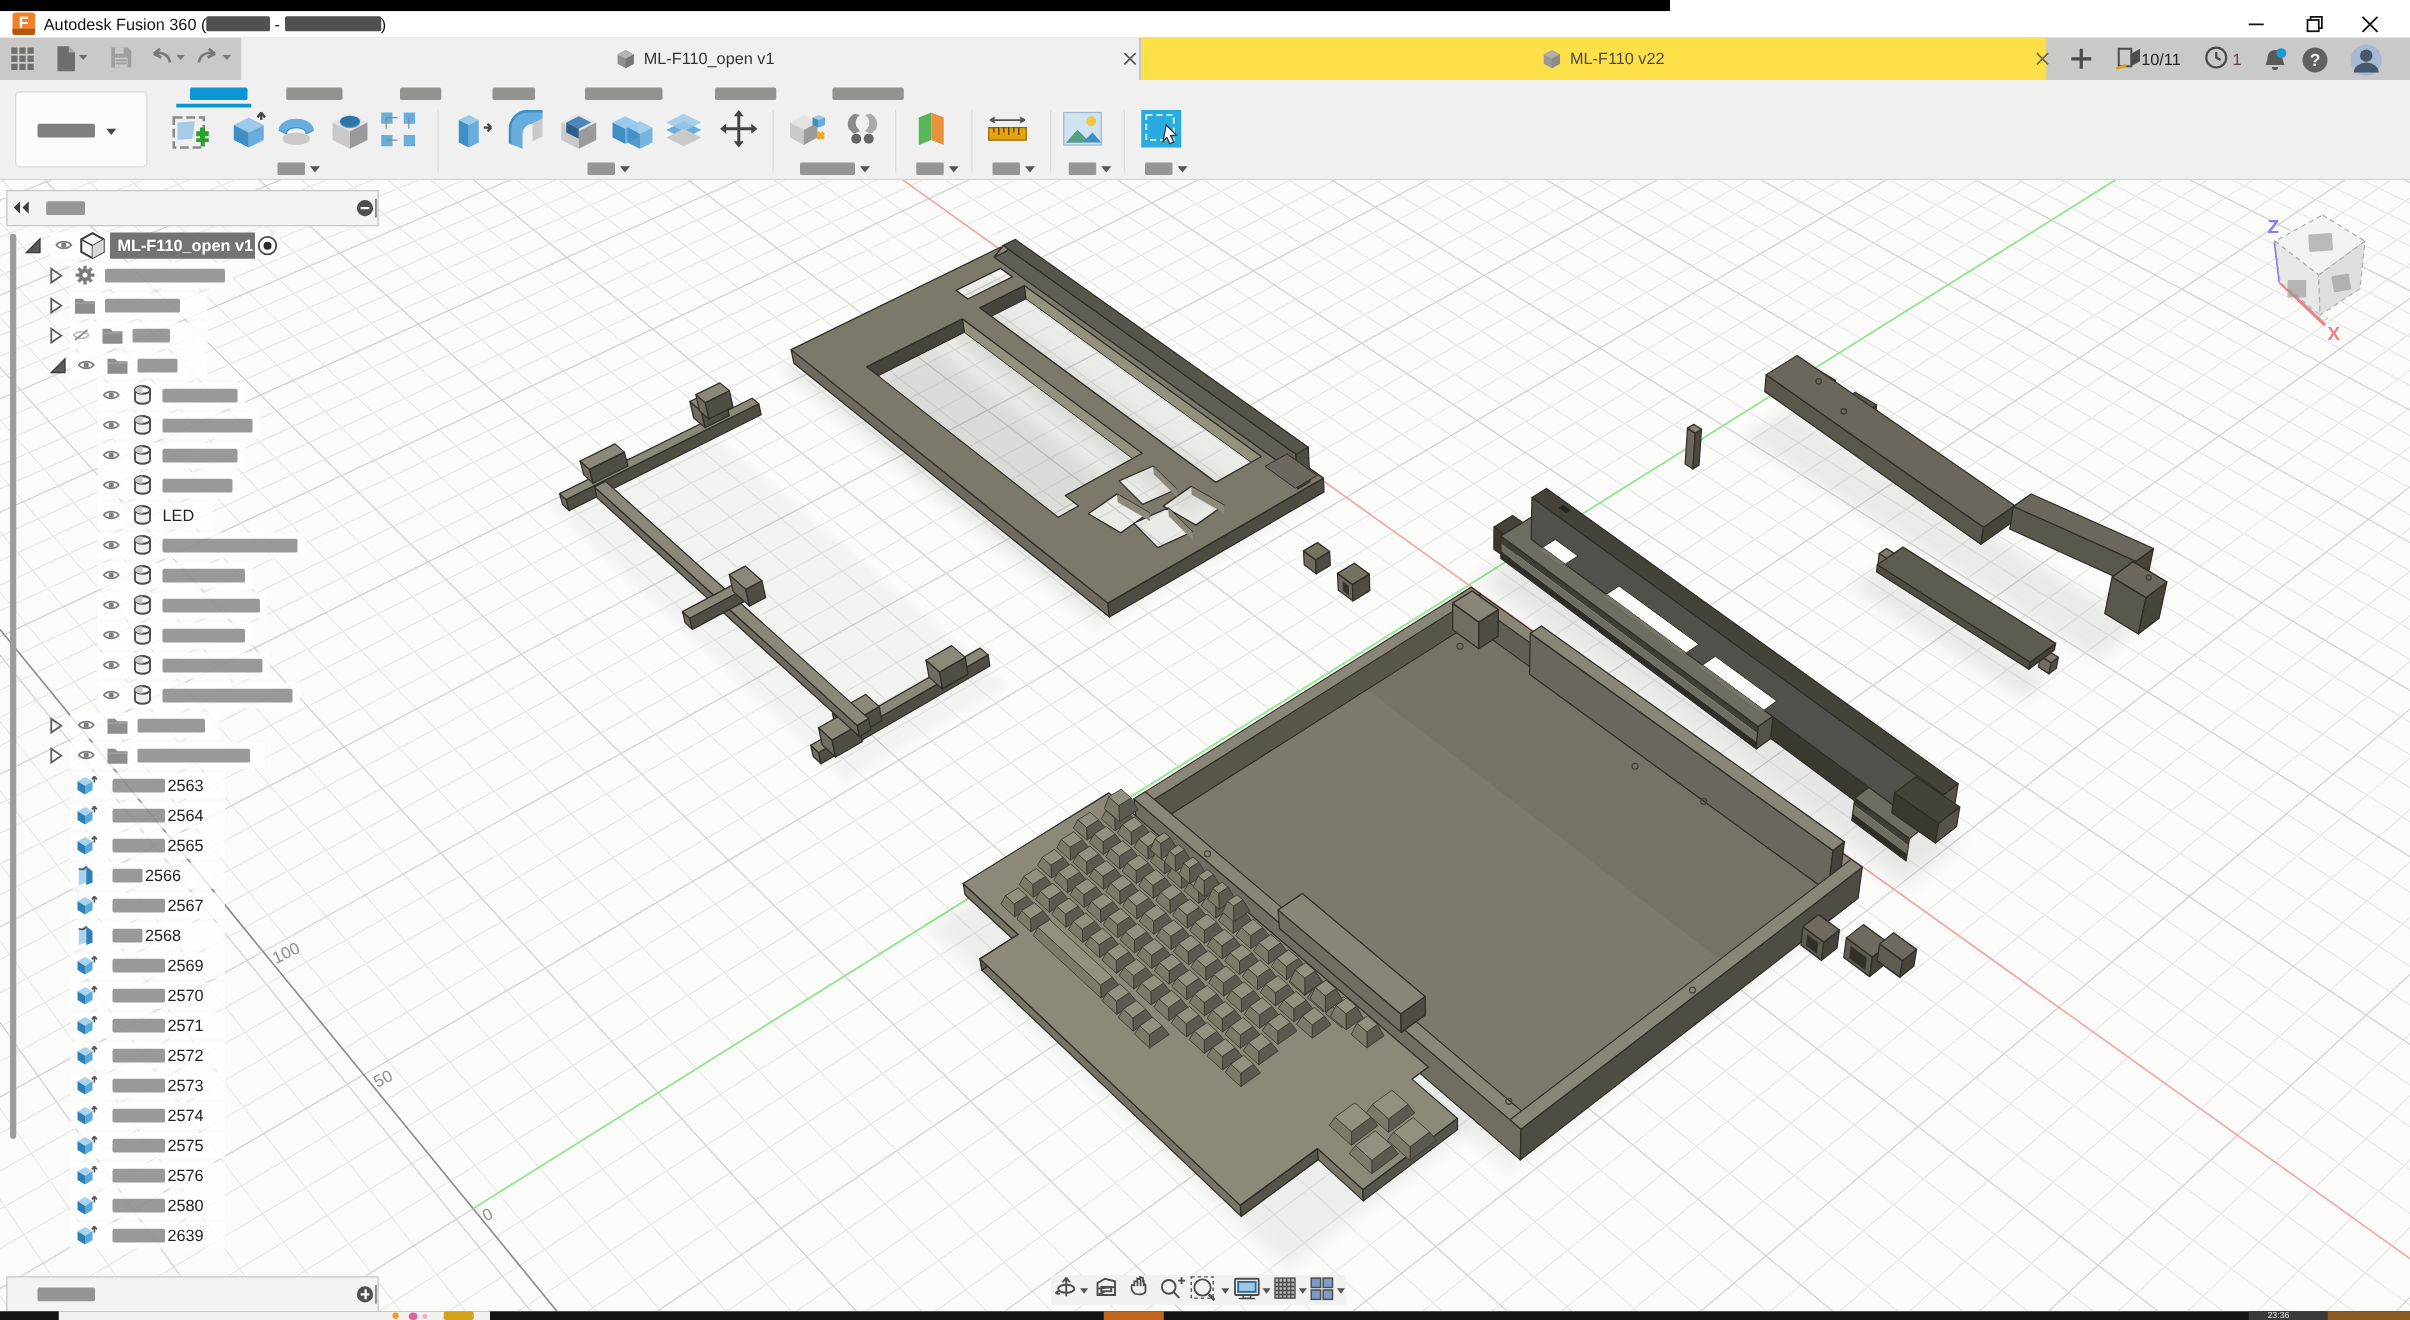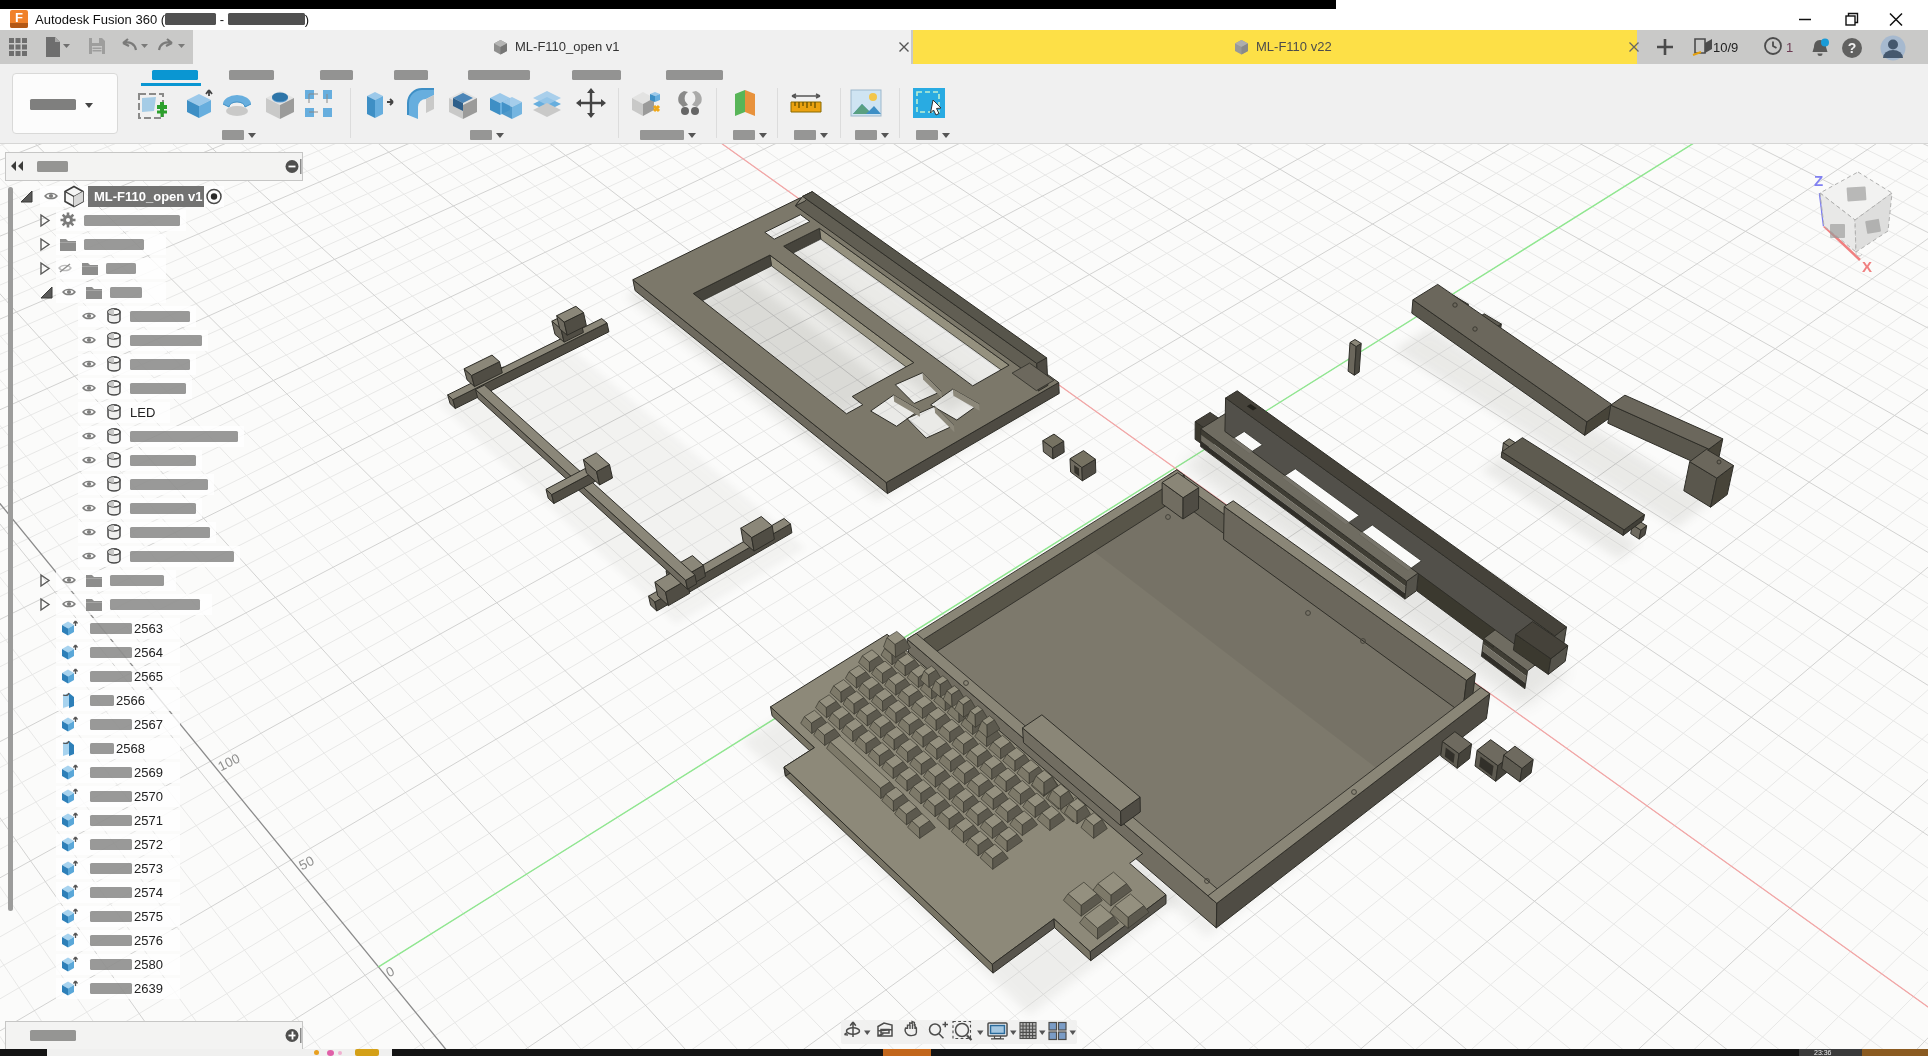--- a/index.html
+++ b/index.html
@@ -1127,21 +1127,21 @@
 
  <svg width="20" height="20" style="position:absolute;left:1655px;top:7px">
       <path d="M10 2 v16 M2 10 h16" stroke="#4b4b4b" stroke-width="2.6"></path>
     </svg>
 
  <svg width="26" height="24" style="position:absolute;left:1690px;top:5px">
       <path d="M5 4 h10 v14 h-10 z" fill="none" stroke="#4c4c4c" stroke-width="1.6"></path>
       <path d="M15 8 l7 -4 v10 l-7 4 z" fill="#4c4c4c"></path>
       <path d="M3 20 l8 -3" stroke="#e5a00d" stroke-width="2"></path>
     </svg>
- <div style="position:absolute;left:1713px;top:10px;font-size:13px;color:#222">10/9</div>
+ <div style="position:absolute;left:1713px;top:10px;font-size:13px;color:#222">10/11</div>
  <svg width="22" height="22" style="position:absolute;left:1763px;top:6px">
       <circle cx="10" cy="10" r="8" fill="none" stroke="#4c4c4c" stroke-width="1.8"></circle>
       <path d="M10 5.5 v4.5 l3.5 2" fill="none" stroke="#4c4c4c" stroke-width="1.8"></path>
     </svg>
  <div style="position:absolute;left:1786px;top:10px;font-size:13px;color:#6c3a52">1</div>
  <svg width="24" height="24" style="position:absolute;left:1808px;top:6px">
       <path d="M12 4 c-4 0 -6 3 -6 7 l-1.5 5 h15 l-1.5 -5 c0 -4 -2 -7 -6 -7 z" fill="#5a5a59"></path>
       <path d="M9.5 17.5 a2.5 2.5 0 0 0 5 0 z" fill="#5a5a59"></path>
       <circle cx="17" cy="6.5" r="4" fill="#1a9bd7"></circle>
     </svg>

